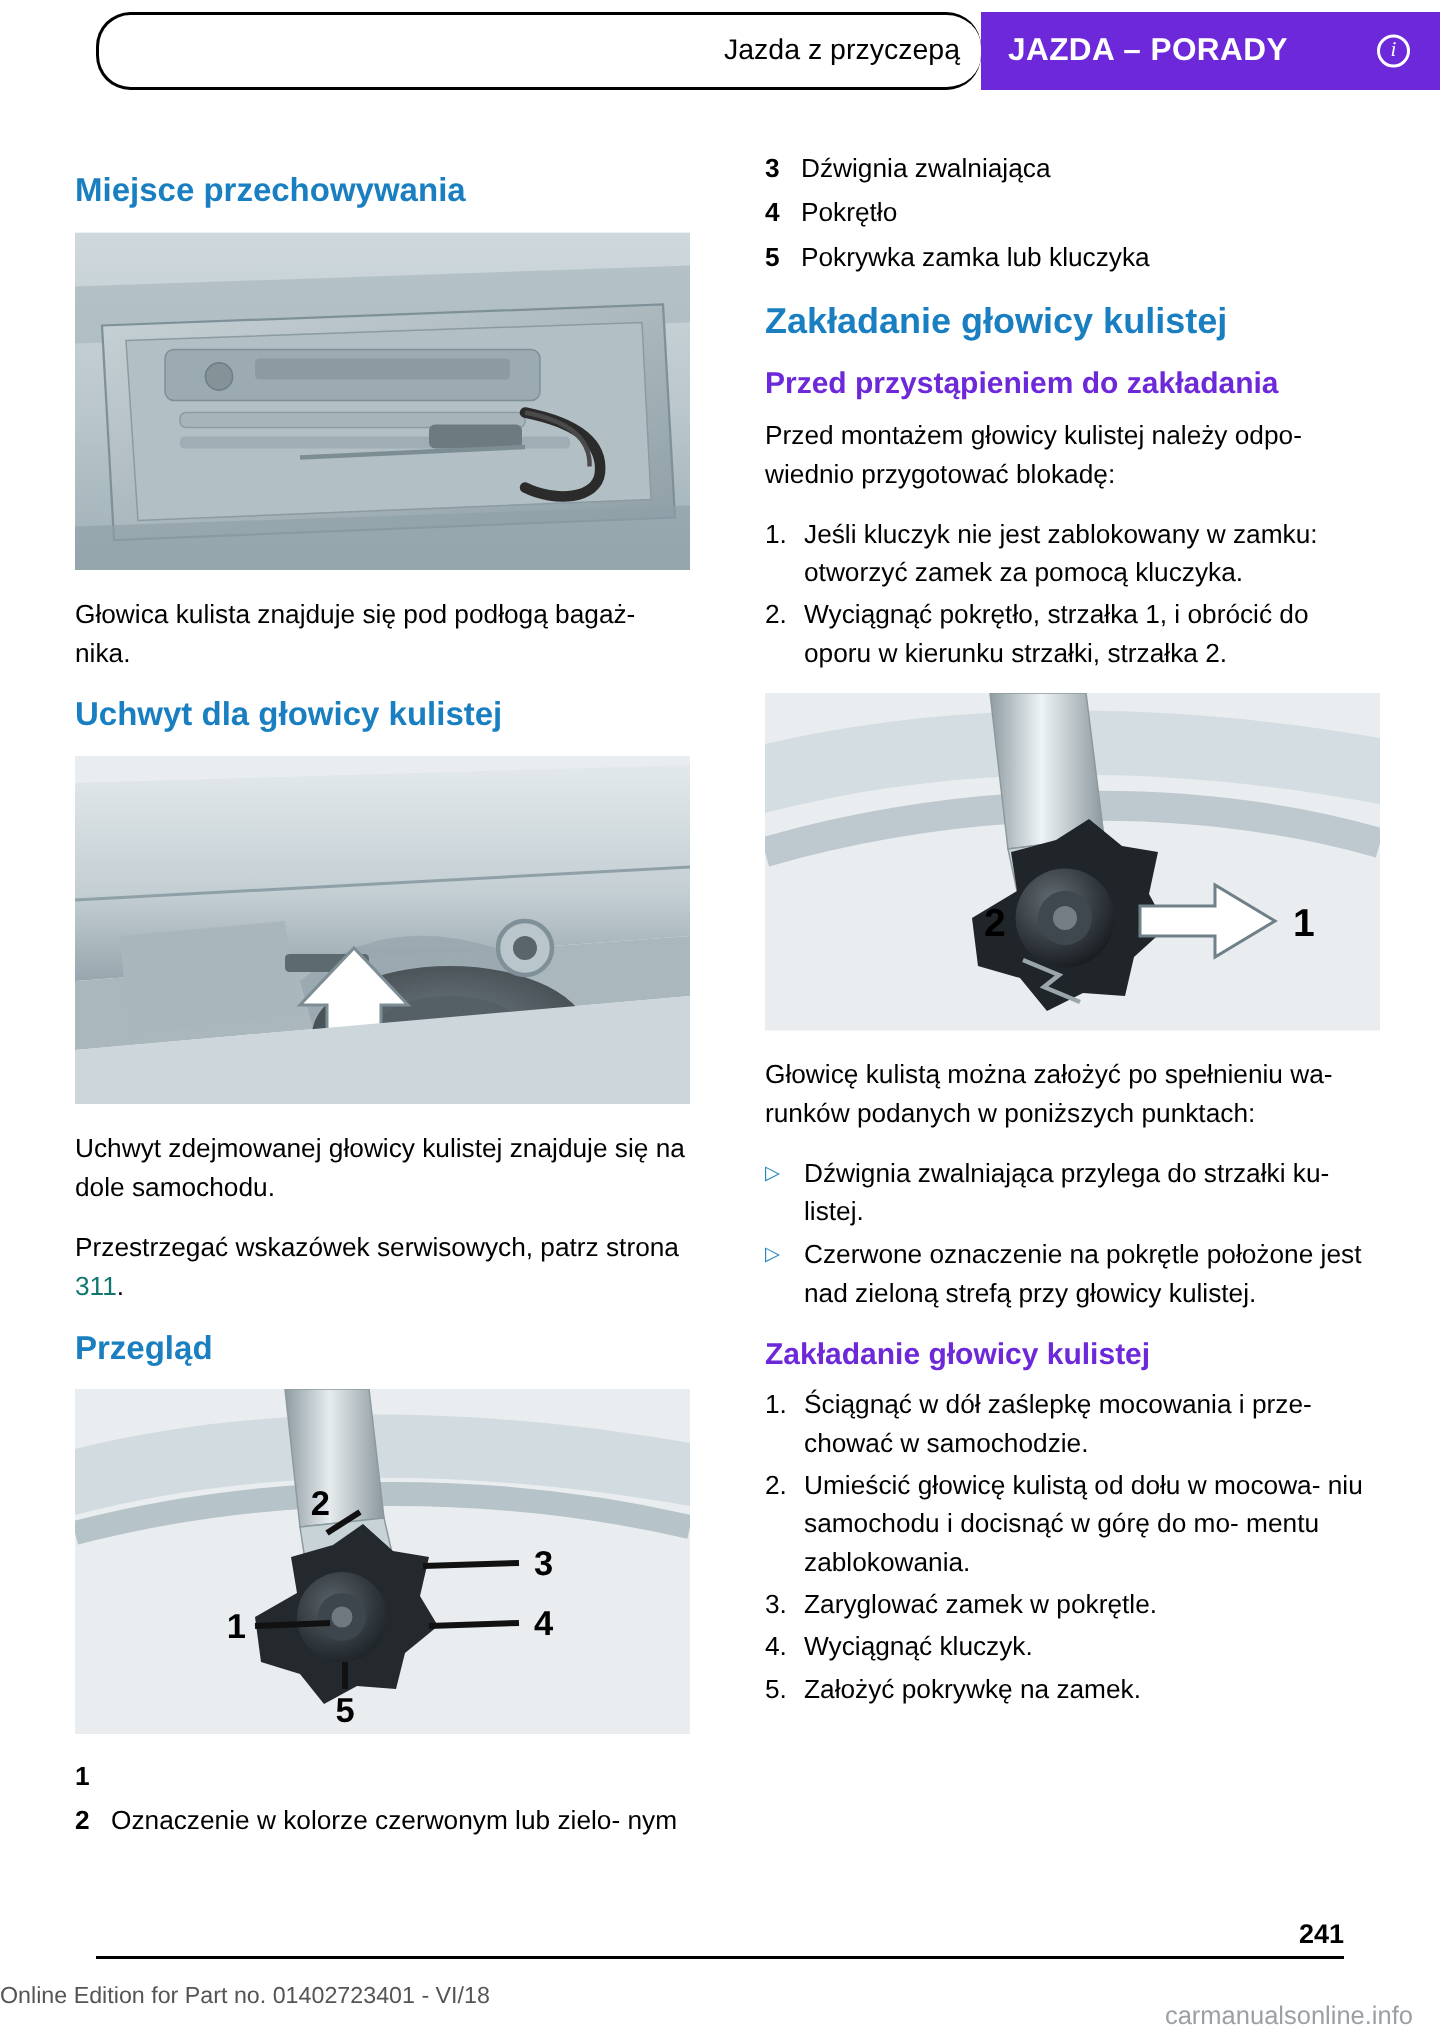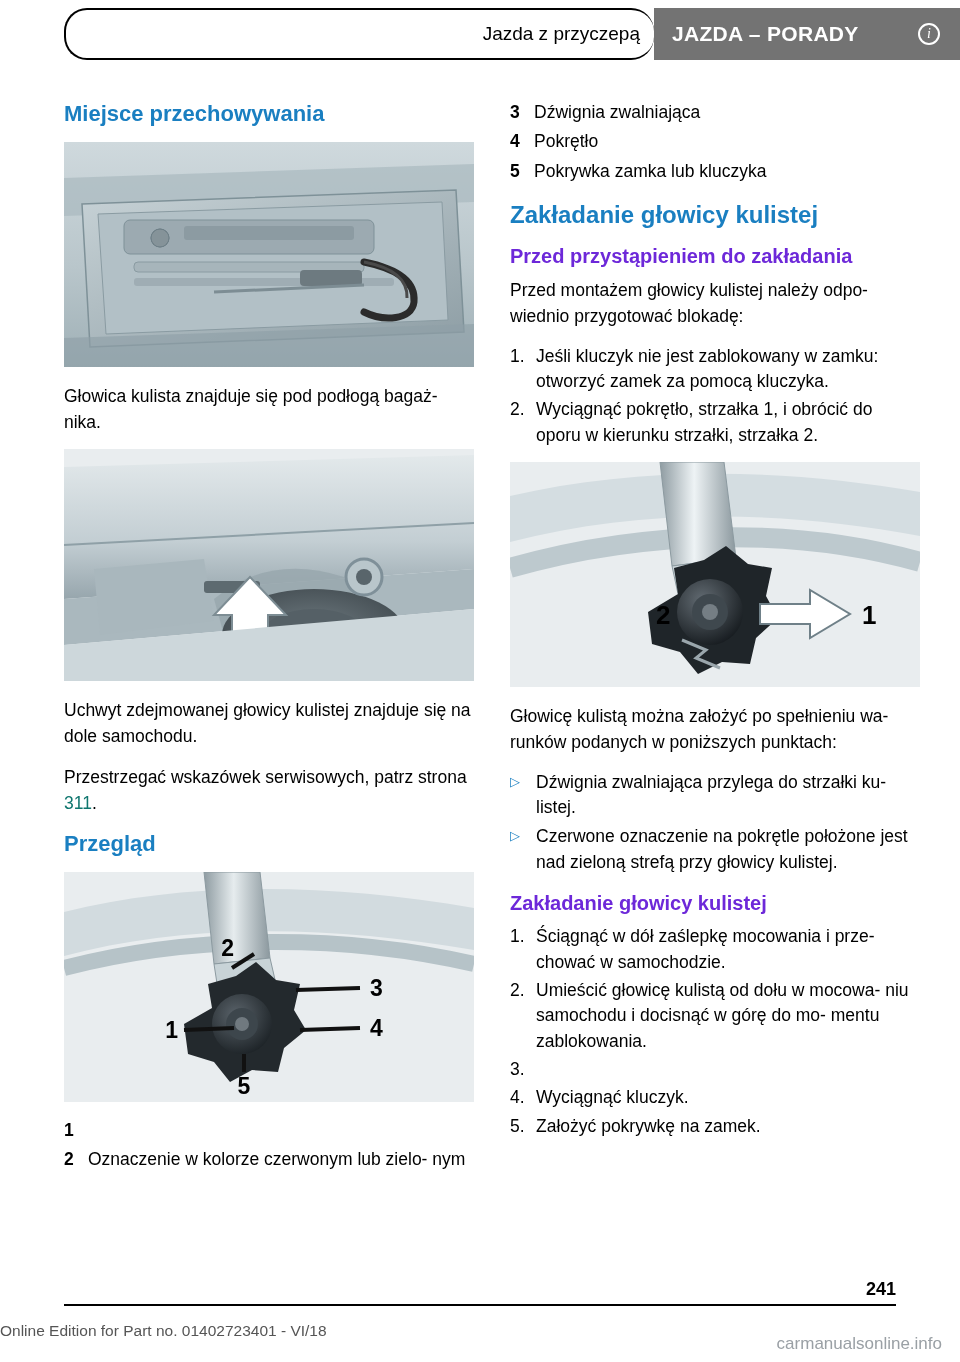--- a/index.html
+++ b/index.html
@@ -43,21 +43,21 @@
   .header-left .crumb {
     font-size: 19px;
     color: #000;
   }
   .header-right {
     position: absolute;
     left: 590px;
     top: 0;
     right: 0;
     height: 52px;
-    background: #737373;
+    background: #6d28d9;
     display: flex;
     align-items: center;
     justify-content: space-between;
     padding: 0 20px 0 18px;
   }
   .header-right .sect {
     color: #ffffff;
     font-size: 21px;
     font-weight: bold;
     letter-spacing: .3px;
@@ -75,21 +75,21 @@
     font-family: "Liberation Serif", serif;
     flex: 0 0 auto;
   }
 
   
   .col {
     position: absolute;
     top: 100px;
     width: 410px;
   }
-  .col-left { left: 64px; }
+  .col-left { left: 50px; margin-top: 13px; }
   .col-right { left: 510px; }
 
   h2.blue {
     color: #1a7fc1;
     font-size: 22px;
     font-weight: bold;
     margin: 0 0 14px 0;
     line-height: 1.25;
   }
   h2.blue.big {
@@ -251,20 +251,21 @@
       <path d="M300 120 C330 126 352 138 350 160 C348 178 320 180 300 170" fill="none" stroke="#2b2b2b" stroke-width="7" stroke-linecap="round"></path>
       <path d="M300 120 C326 125 344 136 343 156" fill="none" stroke="#4a4a4a" stroke-width="3"></path>
       <rect x="236" y="128" width="62" height="16" rx="4" fill="#6d7a80"></rect>
       <path d="M150 150 L300 143" stroke="#7d8d94" stroke-width="3"></path>
       <path d="M0 196 L410 182 L410 225 L0 225 Z" fill="#8fa0a7" opacity=".65"></path>
     </svg>
   </div>
 
   <p class="body">Głowica kulista znajduje się pod podłogą bagaż- nika.</p>
 
+  <h2 class="blue">Uchwyt dla głowicy kulistej</h2>
 
   <div class="figure fig-under">
     <svg viewBox="0 0 410 232" width="410" height="232">
       <defs>
         <linearGradient id="gBody" x1="0" y1="0" x2="0" y2="1">
           <stop offset="0%" stop-color="#e3e9eb"></stop>
           <stop offset="60%" stop-color="#c3ced3"></stop>
           <stop offset="100%" stop-color="#97a6ad"></stop>
         </linearGradient>
         <radialGradient id="gTire" cx="50%" cy="45%" r="60%">
@@ -433,20 +434,21 @@
     <li>
       <span class="num">1.</span>
       <span>Ściągnąć w dół zaślepkę mocowania i prze- chować w samochodzie.</span>
     </li>
     <li>
       <span class="num">2.</span>
       <span>Umieścić głowicę kulistą od dołu w mocowa- niu samochodu i docisnąć w górę do mo- mentu zablokowania.</span>
     </li>
     <li>
       <span class="num">3.</span>
+      <span>Zaryglować zamek w pokrętle.</span>
     </li>
     <li>
       <span class="num">4.</span>
       <span>Wyciągnąć kluczyk.</span>
     </li>
     <li>
       <span class="num">5.</span>
       <span>Założyć pokrywkę na zamek.</span>
     </li>
   </ol>

